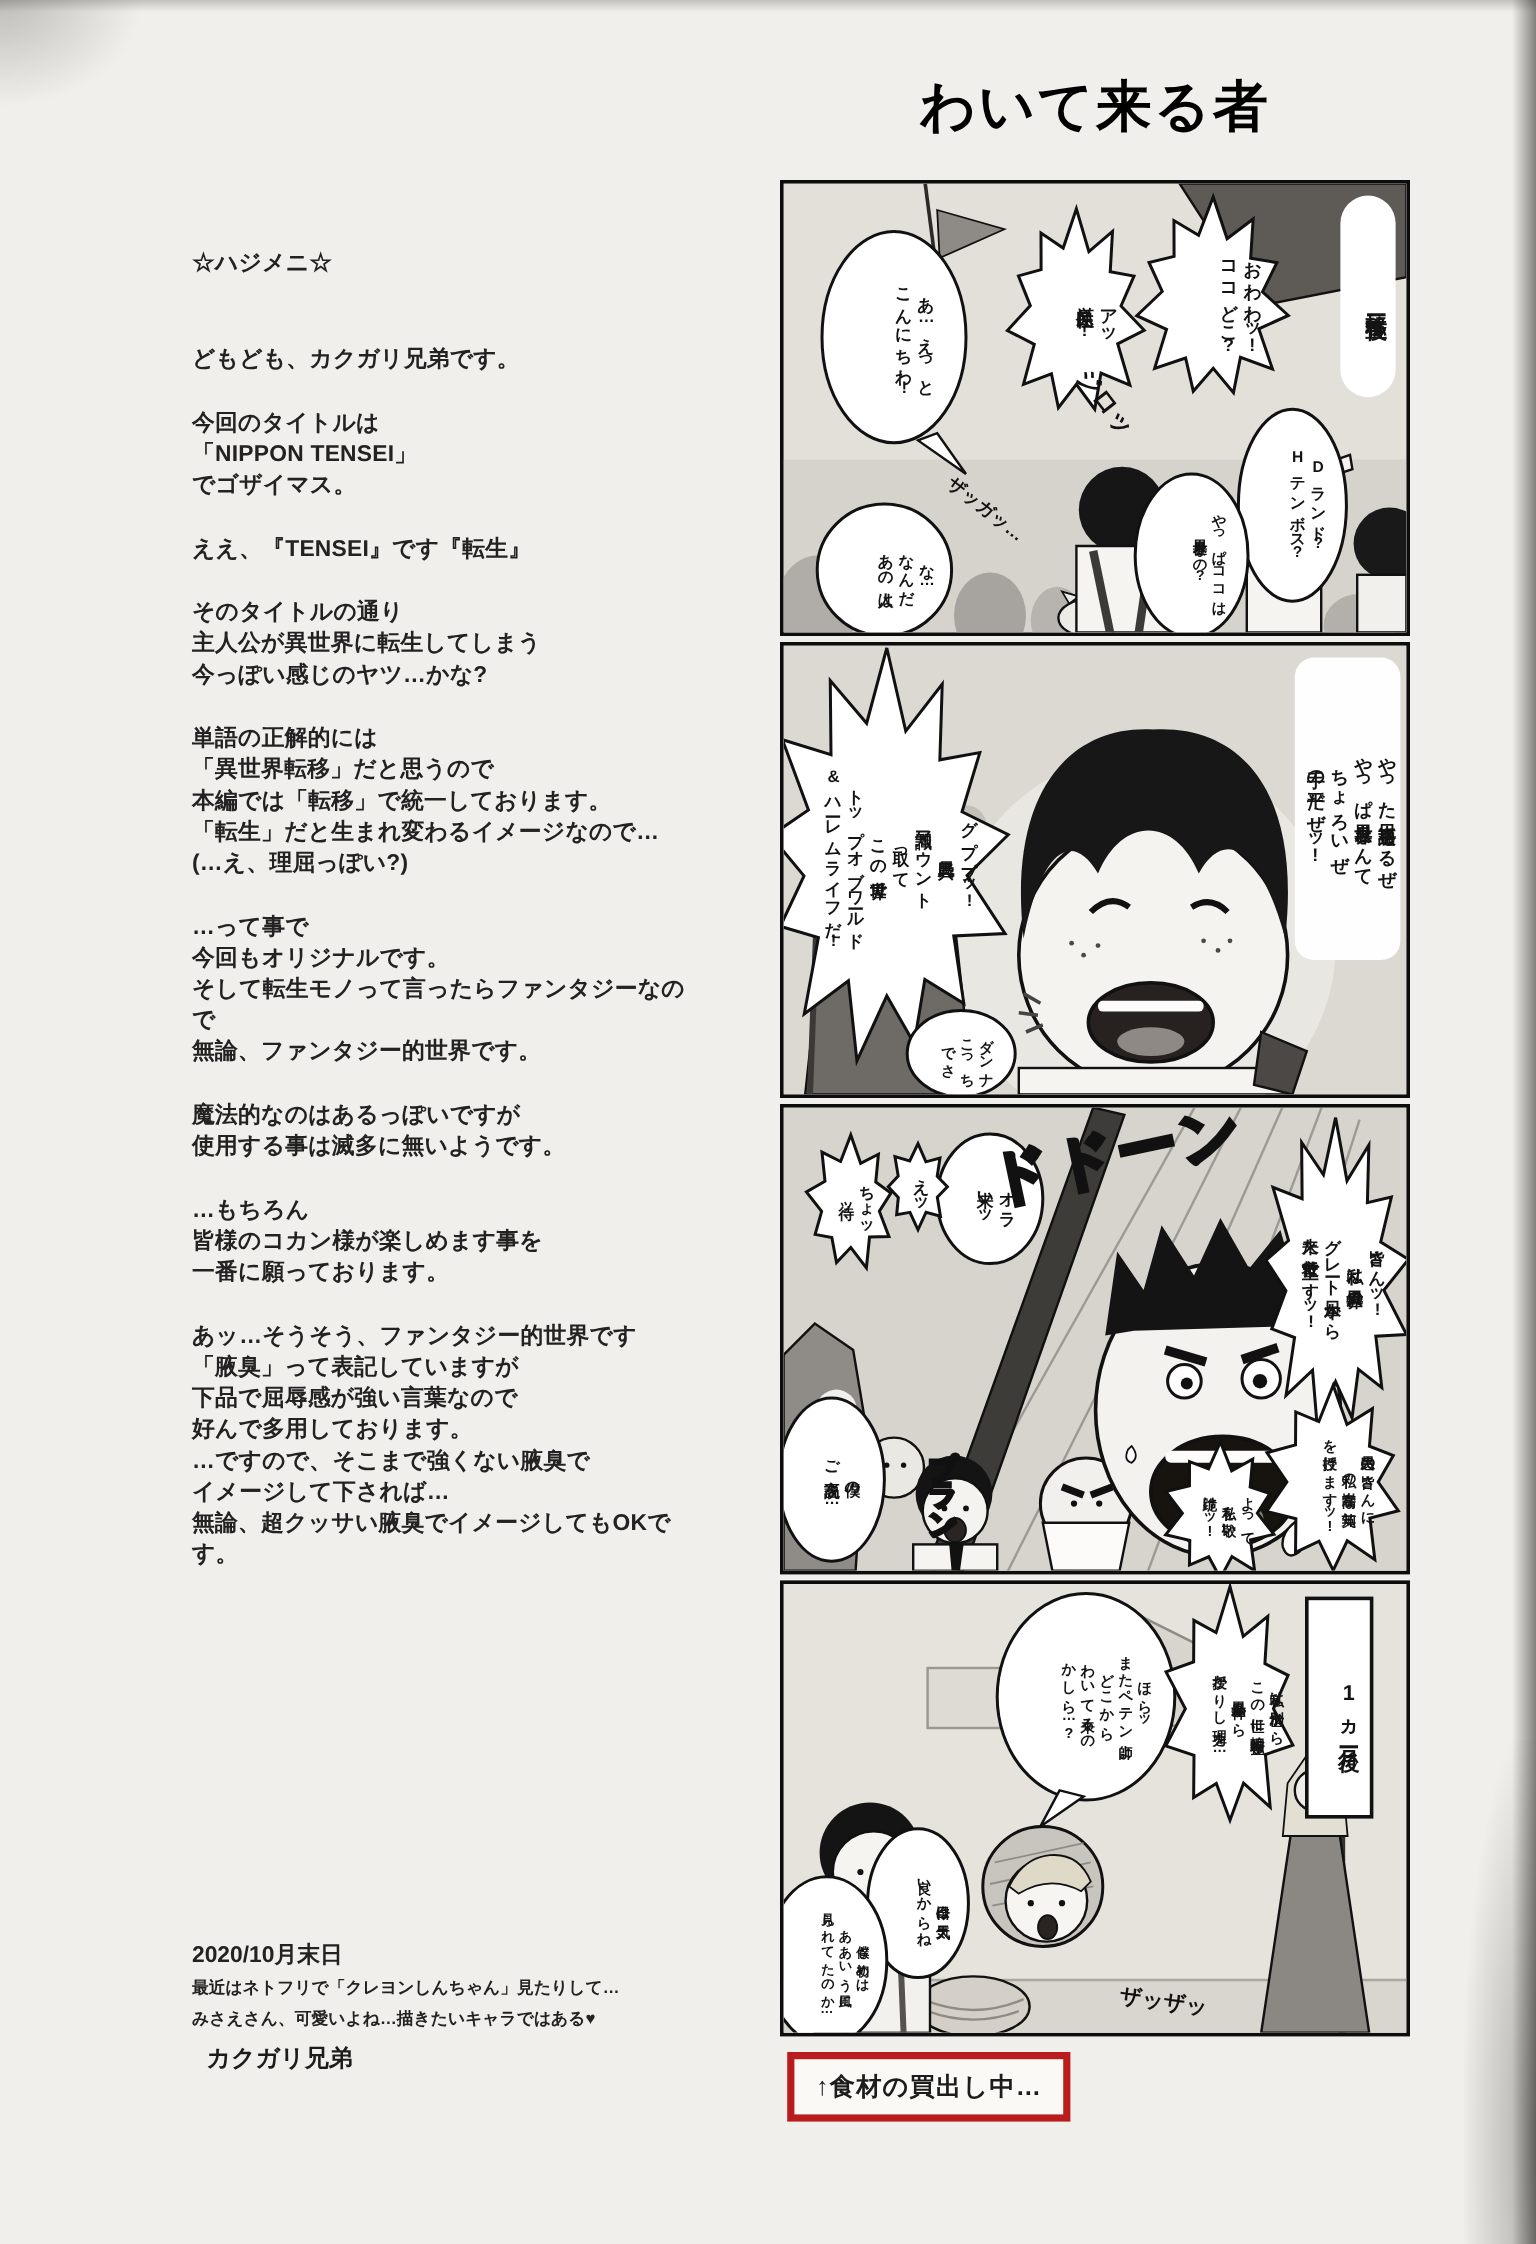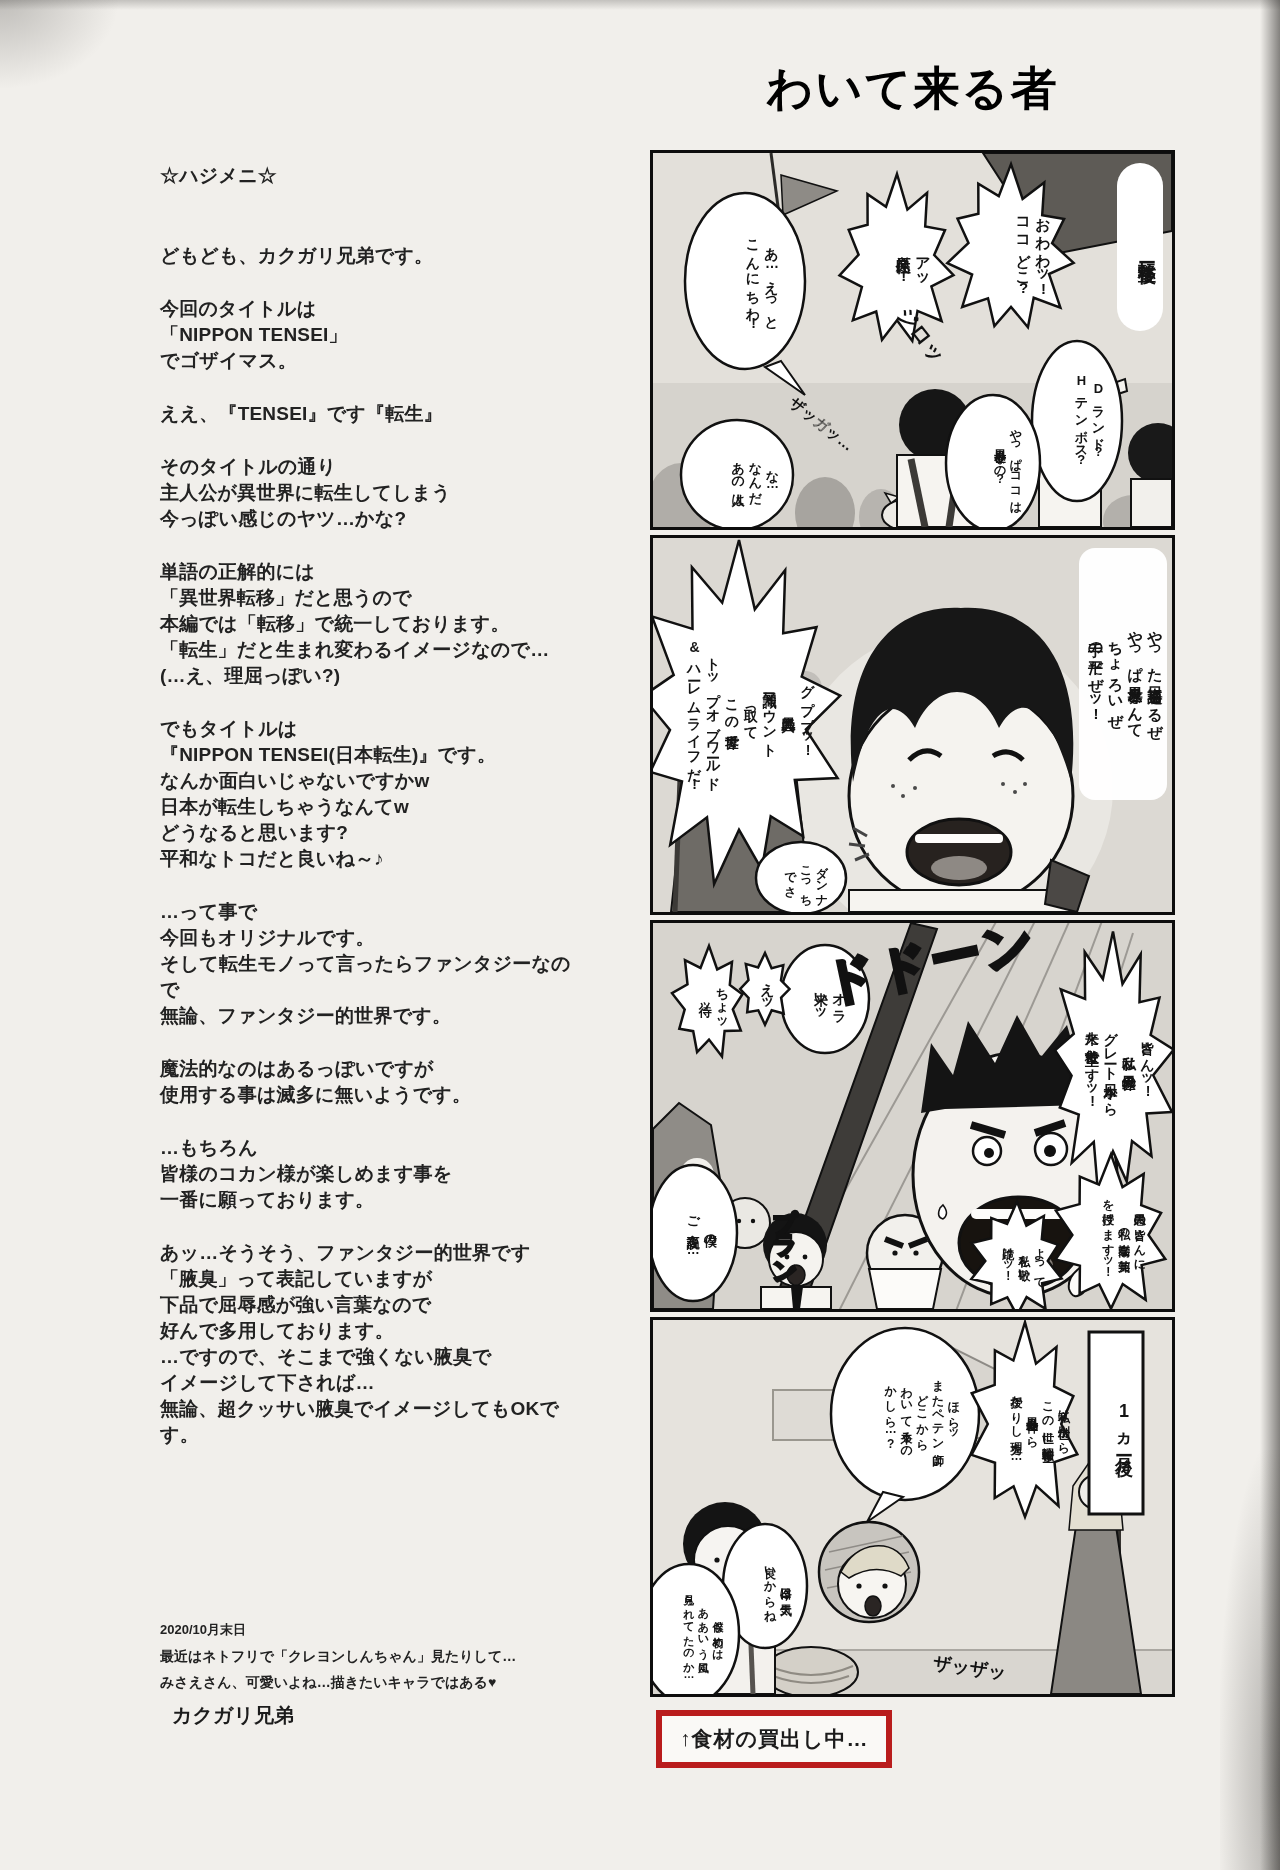--- a/index.html
+++ b/index.html
@@ -16,23 +16,23 @@
   .corner-tl{position:absolute;top:0;left:0;width:120px;height:90px;
     background:radial-gradient(ellipse at 0% 0%,rgba(60,58,55,.28),rgba(60,58,55,0) 70%);}
   .corner-br{position:absolute;bottom:0;right:0;width:60px;height:420px;
     background:radial-gradient(ellipse at 100% 80%,rgba(40,38,35,.35),rgba(40,38,35,0) 75%);}
 
   
   .author{position:absolute;left:160px;top:163px;width:424px;
     font-size:19px;line-height:26px;font-weight:bold;letter-spacing:.2px;
     color:#222;}
   .author .para{white-space:pre-line;margin:0 0 27px 0;}
-  .author .hdr{margin-bottom:54px;}
+  .author .hdr{margin-bottom:54px;margin-top:44px;}
   .date-block{position:absolute;left:160px;top:1617px;width:470px;color:#222;}
-  .date-line{font-size:13px;font-weight:bold;line-height:26px;}
+  .date-line{font-size:19px;font-weight:bold;line-height:26px;}
   .ps-lines{font-size:14px;font-weight:bold;line-height:26px;white-space:pre-line;}
   .signature{position:absolute;left:172px;top:1702px;font-size:20px;font-weight:bold;}
 
   
   .comic{position:absolute;left:650px;top:58px;width:525px;height:1762px;}
   .comic-title{position:absolute;left:0;right:0;top:0;text-align:center;
     font-size:46px;font-weight:bold;letter-spacing:2px;color:#000;}
   .panel{position:absolute;left:0;width:525px;border:3px solid #0d0d0d;
     background:#eceae6;box-sizing:border-box;overflow:hidden;}
   #p1{top:92px;height:380px}
@@ -70,26 +70,20 @@
 でゴザイマス。</div>
     <div class="para">ええ、『TENSEI』です『転生』</div>
     <div class="para">そのタイトルの通り
 主人公が異世界に転生してしまう
 今っぽい感じのヤツ…かな?</div>
     <div class="para">単語の正解的には
 「異世界転移」だと思うので
 本編では「転移」で統一しております。
 「転生」だと生まれ変わるイメージなので…
 (…え、理屈っぽい?)</div>
-    <div class="para">でもタイトルは
-『NIPPON TENSEI(日本転生)』です。
-なんか面白いじゃないですかw
-日本が転生しちゃうなんてw
-どうなると思います?
-平和なトコだと良いね～♪</div>
     <div class="para">…って事で
 今回もオリジナルです。
 そして転生モノって言ったらファンタジーなので
 無論、ファンタジー的世界です。</div>
     <div class="para">魔法的なのはあるっぽいですが
 使用する事は滅多に無いようです。</div>
     <div class="para">…もちろん
 皆様のコカン様が楽しめます事を
 一番に願っております。</div>
     <div class="para">あッ…そうそう、ファンタジー的世界です

